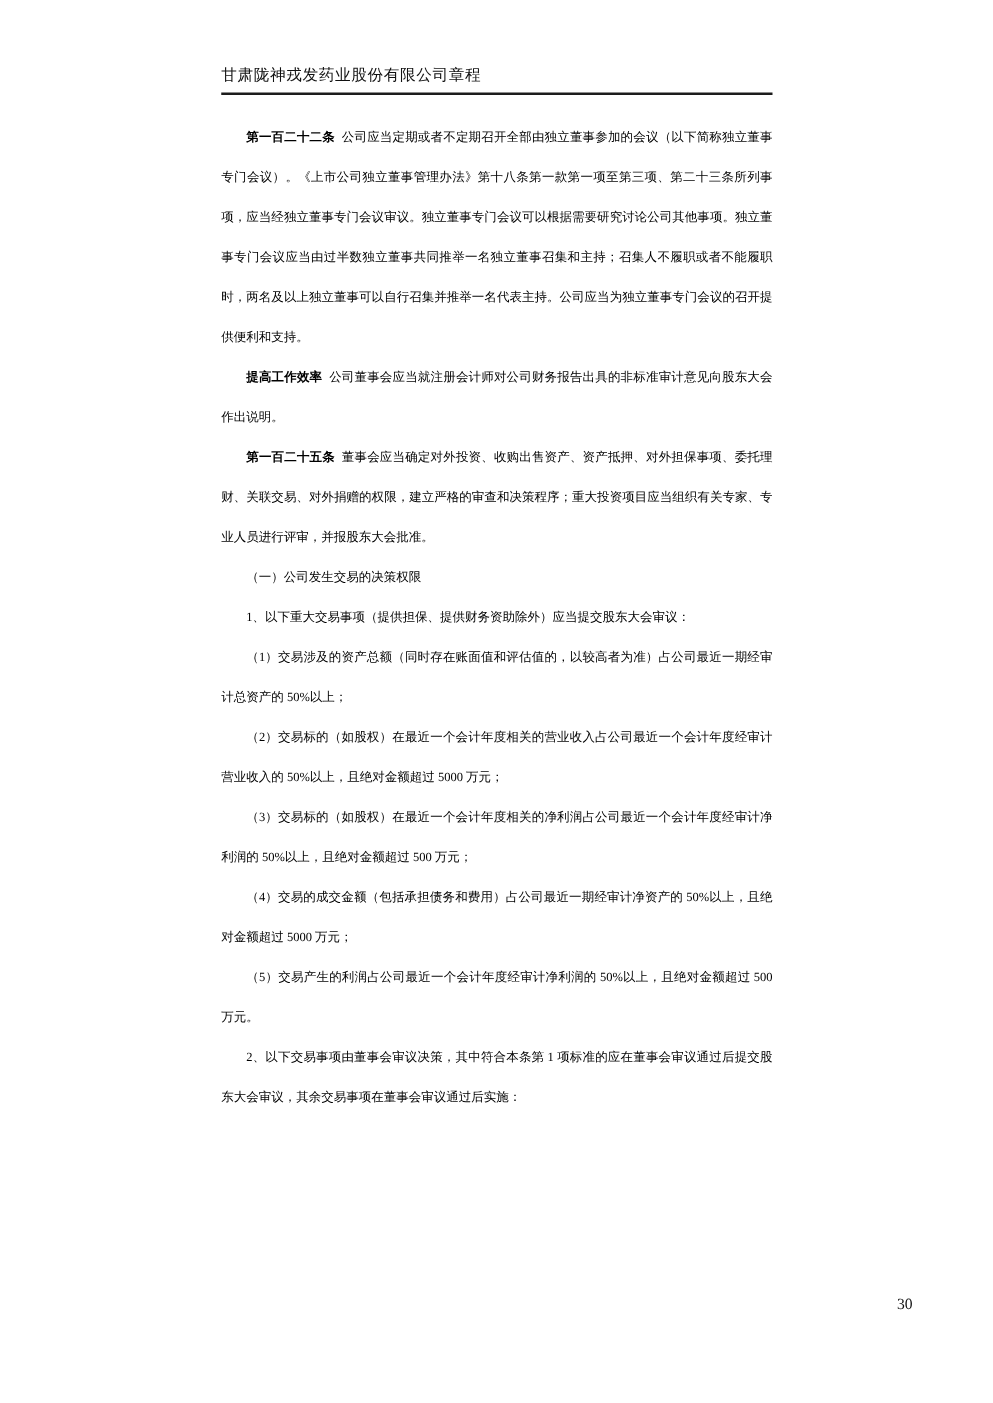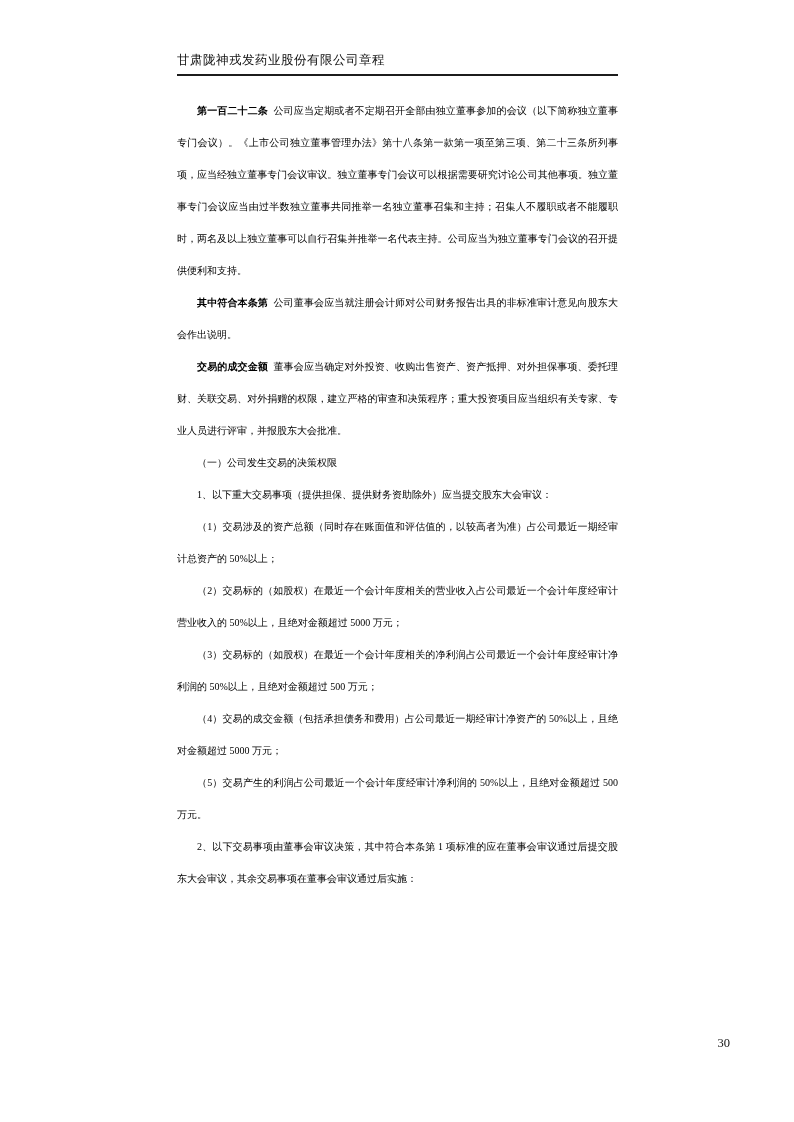--- a/index.html
+++ b/index.html
@@ -59,22 +59,22 @@
 <body>
 
 <div class="page">
 
   <div class="header">
     <span>甘肃陇神戎发药业股份有限公司章程</span>
   </div>
 
   <div class="content">
     <p><span class="art-num">第一百二十二条</span><span>公司应当定期或者不定期召开全部由独立董事参加的会议（以下简称独立董事专门会议）。《上市公司独立董事管理办法》第十八条第一款第一项至第三项、第二十三条所列事项，应当经独立董事专门会议审议。独立董事专门会议可以根据需要研究讨论公司其他事项。独立董事专门会议应当由过半数独立董事共同推举一名独立董事召集和主持；召集人不履职或者不能履职时，两名及以上独立董事可以自行召集并推举一名代表主持。公司应当为独立董事专门会议的召开提供便利和支持。</span></p>
-    <p><span class="art-num">其中符合本条第</span><span>公司董事会应当就注册会计师对公司财务报告出具的非标准审计意见向股东大会作出说明。</span></p>
-    <p><span class="art-num">交易的成交金额</span><span>董事会应当确定对外投资、收购出售资产、资产抵押、对外担保事项、委托理财、关联交易、对外捐赠的权限，建立严格的审查和决策程序；重大投资项目应当组织有关专家、专业人员进行评审，并报股东大会批准。</span></p>
+    <p><span class="art-num">提高工作效率</span><span>公司董事会应当就注册会计师对公司财务报告出具的非标准审计意见向股东大会作出说明。</span></p>
+    <p><span class="art-num">第一百二十五条</span><span>董事会应当确定对外投资、收购出售资产、资产抵押、对外担保事项、委托理财、关联交易、对外捐赠的权限，建立严格的审查和决策程序；重大投资项目应当组织有关专家、专业人员进行评审，并报股东大会批准。</span></p>
     <p>（一）公司发生交易的决策权限</p>
     <p>1、以下重大交易事项（提供担保、提供财务资助除外）应当提交股东大会审议：</p>
     <p>（1）交易涉及的资产总额（同时存在账面值和评估值的，以较高者为准）占公司最近一期经审计总资产的 50%以上；</p>
     <p>（2）交易标的（如股权）在最近一个会计年度相关的营业收入占公司最近一个会计年度经审计营业收入的 50%以上，且绝对金额超过 5000 万元；</p>
     <p>（3）交易标的（如股权）在最近一个会计年度相关的净利润占公司最近一个会计年度经审计净利润的 50%以上，且绝对金额超过 500 万元；</p>
     <p>（4）交易的成交金额（包括承担债务和费用）占公司最近一期经审计净资产的 50%以上，且绝对金额超过 5000 万元；</p>
     <p>（5）交易产生的利润占公司最近一个会计年度经审计净利润的 50%以上，且绝对金额超过 500 万元。</p>
     <p>2、以下交易事项由董事会审议决策，其中符合本条第 1 项标准的应在董事会审议通过后提交股东大会审议，其余交易事项在董事会审议通过后实施：</p>
   </div>
 

